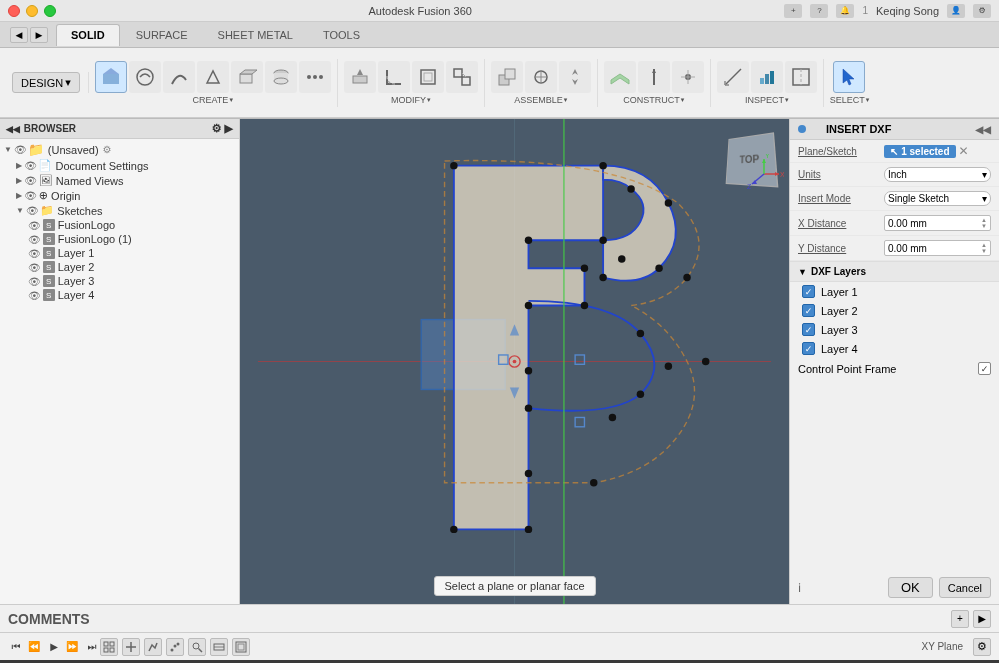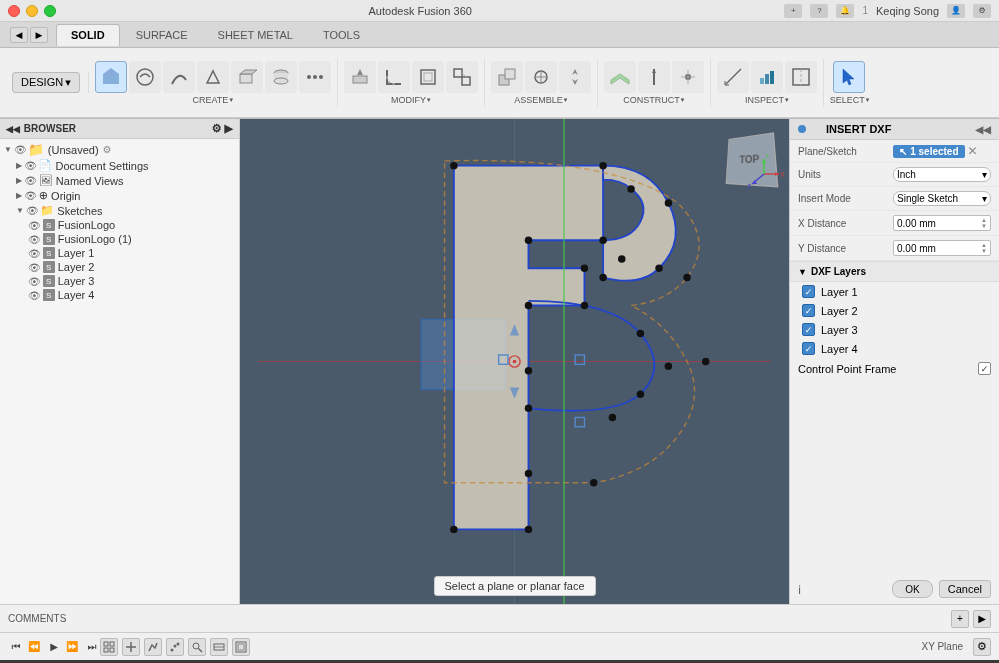--- a/index.html
+++ b/index.html
@@ -26,21 +26,21 @@
 
     
     #toolbar { display: flex; align-items: center; padding: 2px 4px; min-height: 70px; background: #f0f0f0; border-bottom: 1px solid #ccc; }
     .toolbar-section { display: flex; flex-direction: column; align-items: center; padding: 2px 6px; border-right: 1px solid #ddd; }
     .toolbar-section:last-child { border-right: none; }
     .toolbar-icons-row { display: flex; align-items: center; gap: 2px; }
     .toolbar-icon { width: 32px; height: 32px; background: #e8e8e8; border-radius: 3px; display: flex; align-items: center; justify-content: center; cursor: pointer; font-size: 16px; border: 1px solid transparent; }
     .toolbar-icon.active { background: #d0e8ff; border-color: #88aacc; }
     .toolbar-label { font-size: 9px; color: #555; margin-top: 2px; display: flex; align-items: center; gap: 1px; cursor: pointer; }
     .dropdown-arrow { font-size: 7px; }
-    .design-btn { background: #e0e0e0; border: 1px solid #bbb; border-radius: 3px; padding: 3px 8px; font-size: 11px; cursor: pointer; display: flex; align-items: flex-start; gap: 2px; }
+    .design-btn { background: #e0e0e0; border: 1px solid #bbb; border-radius: 3px; padding: 3px 8px; font-size: 11px; cursor: pointer; display: flex; align-items: center; gap: 2px; }
 
     
     #main { display: flex; height: calc(663px - 22px - 26px - 74px - 28px - 28px); }
 
     
     #browser { width: 240px; background: #f5f5f5; border-right: 1px solid #ccc; display: flex; flex-direction: column; min-height: 0; }
     #browser-header { background: #e0e0e0; padding: 3px 6px; display: flex; align-items: center; justify-content: space-between; border-bottom: 1px solid #ccc; font-size: 10px; font-weight: 600; color: #333; }
     #browser-content { flex: 1; overflow-y: auto; padding: 2px 0; }
     .browser-item { display: flex; align-items: center; padding: 1px 4px; cursor: pointer; font-size: 11px; color: #333; }
     .expand-arrow { font-size: 8px; margin-right: 2px; color: #666; }
@@ -50,54 +50,54 @@
     
     #canvas { flex: 1; background: #4a5a6a; position: relative; overflow: hidden; }
 
     
     #viewcube { position: absolute; top: 10px; right: 10px; width: 60px; height: 60px; }
     .viewcube-box { width: 50px; height: 50px; background: rgba(180,190,200,0.7); border: 1px solid #aaa; display: flex; align-items: center; justify-content: center; font-size: 9px; color: #333; font-weight: 600; position: relative; transform: perspective(60px) rotateX(10deg) rotateY(-15deg); margin: 5px auto 0; }
 
     
     #bottom-bar { background: #f0f0f0; height: 28px; border-top: 1px solid #ccc; display: flex; align-items: center; padding: 0 8px; justify-content: space-between; }
     #comments-bar { background: #f0f0f0; height: 28px; border-top: 1px solid #ccc; display: flex; align-items: center; padding: 0 8px; gap: 4px; }
-    .comments-label { font-size: 10px; color: #555; font-weight: 400; }
+    .comments-label { font-size: 14px; color: #555; font-weight: 700; }
     .bottom-icons { display: flex; gap: 4px; align-items: center; }
     .bottom-icon { width: 18px; height: 18px; background: #e0e0e0; border: 1px solid #bbb; border-radius: 2px; display: flex; align-items: center; justify-content: center; font-size: 10px; cursor: pointer; }
     .playback-controls { display: flex; gap: 3px; align-items: center; }
     .play-btn { width: 16px; height: 16px; display: flex; align-items: center; justify-content: center; cursor: pointer; font-size: 10px; color: #444; }
     .xy-plane { font-size: 10px; color: #555; }
     .gear-btn { width: 18px; height: 18px; background: #e0e0e0; border: 1px solid #bbb; border-radius: 2px; display: flex; align-items: center; justify-content: center; cursor: pointer; font-size: 11px; }
 
     
     #insert-panel { width: 210px; background: #f0f0f0; border-left: 1px solid #ccc; display: flex; flex-direction: column; font-size: 11px; }
     #insert-panel-header { background: #e0e0e0; padding: 4px 8px; display: flex; align-items: center; justify-content: space-between; border-bottom: 1px solid #ccc; font-weight: 600; font-size: 11px; }
     .panel-header-left { display: flex; align-items: center; gap: 20px; }
     .panel-dot { width: 8px; height: 8px; background: #4488cc; border-radius: 50%; }
     .panel-expand { font-size: 10px; cursor: pointer; color: #666; }
     .panel-row { display: flex; align-items: center; padding: 4px 8px; border-bottom: 1px solid #e8e8e8; }
-    .panel-row-label { width: 95px; color: #555; font-size: 10px; }
+    .panel-row-label { width: 86px; color: #555; font-size: 10px; text-decoration: underline; }
     .panel-row-value { flex: 1; display: flex; align-items: center; gap: 3px; }
     .selected-badge { background: #4488cc; color: white; padding: 1px 6px; border-radius: 2px; font-size: 10px; font-weight: 600; }
     .clear-btn { color: #888; cursor: pointer; font-size: 12px; }
     .file-btn { width: 20px; height: 18px; background: #e0e0e0; border: 1px solid #bbb; border-radius: 2px; display: flex; align-items: center; justify-content: center; cursor: pointer; font-size: 11px; }
     .dropdown-select { flex: 1; background: white; border: 1px solid #bbb; border-radius: 7px; padding: 1px 3px; font-size: 10px; display: flex; align-items: center; justify-content: space-between; cursor: pointer; }
     .number-field { flex: 1; background: white; border: 1px solid #bbb; border-radius: 2px; padding: 1px 3px; font-size: 10px; display: flex; align-items: center; justify-content: space-between; }
     .num-arrows { display: flex; flex-direction: column; font-size: 6px; color: #888; }
     .dxf-layers-header { padding: 4px 8px; background: #e8e8e8; font-weight: 600; font-size: 10px; display: flex; align-items: center; gap: 4px; border-bottom: 1px solid #ddd; border-top: 1px solid #ddd; }
     .collapse-arrow { font-size: 9px; }
     .layer-row { display: flex; align-items: center; padding: 3px 12px; gap: 6px; }
     .checkbox { width: 13px; height: 13px; background: #4488cc; border: 1px solid #2266aa; border-radius: 2px; display: flex; align-items: center; justify-content: center; cursor: pointer; }
     .checkbox-check { color: white; font-size: 9px; }
     .ctrl-point-row { display: flex; align-items: center; padding: 4px 8px; justify-content: space-between; }
     .checkbox-outline { width: 13px; height: 13px; background: white; border: 1px solid #888; border-radius: 2px; display: flex; align-items: center; justify-content: center; cursor: pointer; }
     .panel-footer { padding: 6px 8px; display: flex; align-items: center; justify-content: space-between; margin-top: auto; }
     .info-btn { color: #666; font-size: 12px; }
     .panel-buttons { display: flex; gap: 6px; }
-    .btn-ok { background: #e0e0e0; border: 1px solid #bbb; border-radius: 8px; padding: 2px 12px; font-size: 10px; cursor: pointer; }
+    .btn-ok { background: #e0e0e0; border: 1px solid #bbb; border-radius: 3px; padding: 2px 12px; font-size: 13px; cursor: pointer; }
     .btn-cancel { background: #e0e0e0; border: 1px solid #bbb; border-radius: 3px; padding: 2px 8px; font-size: 11px; cursor: pointer; }
     .select-hint { position: absolute; bottom: 8px; left: 50%; transform: translateX(-50%); background: #f5f5f5; border: 1px solid #ccc; border-radius: 3px; padding: 3px 10px; font-size: 11px; color: #333; white-space: nowrap; }
 
     
     #sketch-svg { position: absolute; top: 0; left: 0; width: 100%; height: 100%; }
 
     .toolbar-nav { display: flex; gap: 2px; align-items: center; padding: 0 6px; }
     .nav-btn { width: 18px; height: 16px; background: #ddd; border: 1px solid #bbb; border-radius: 2px; display: flex; align-items: center; justify-content: center; font-size: 9px; cursor: pointer; }
   </style>
 </head>

